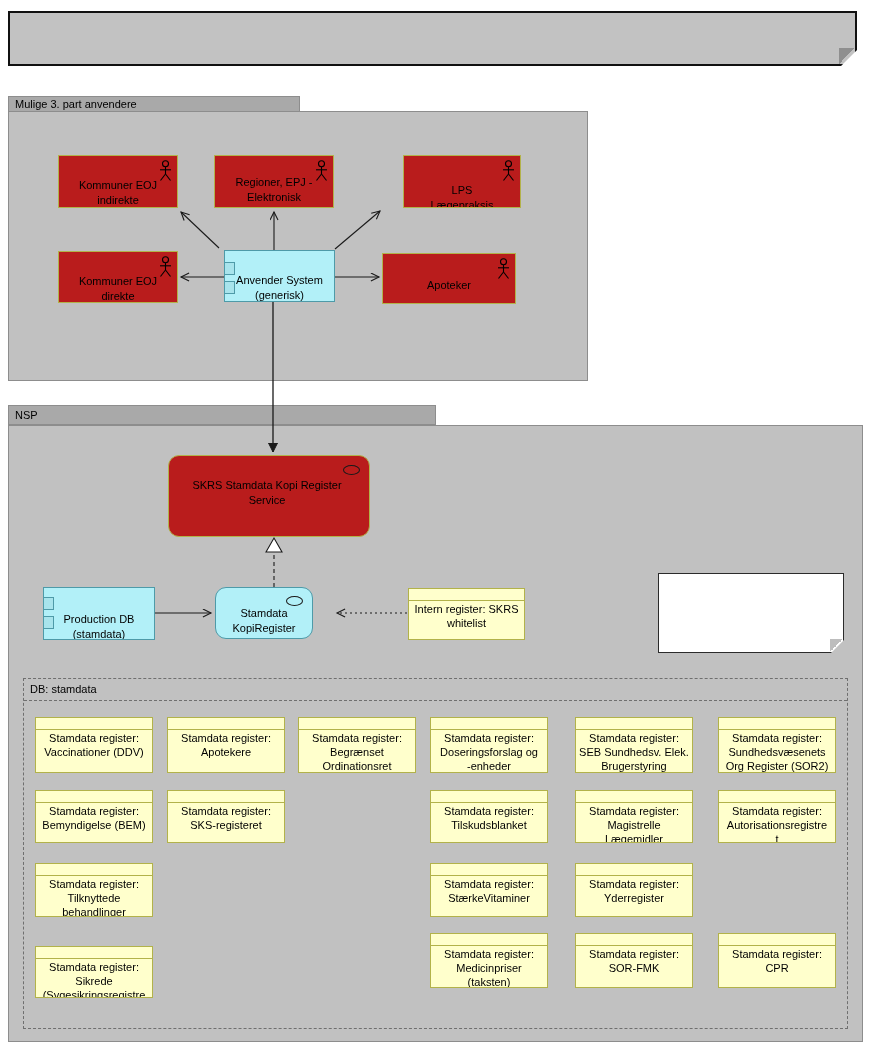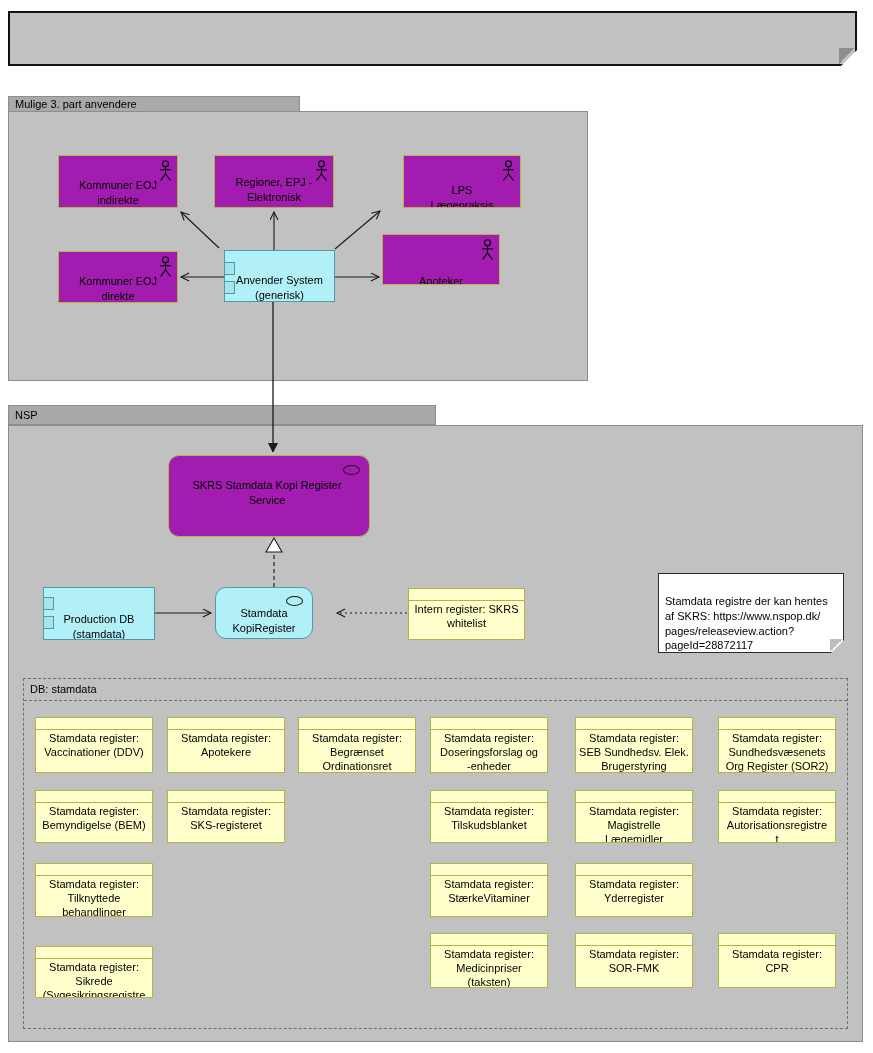--- a/index.html
+++ b/index.html
@@ -23,21 +23,21 @@
           background:linear-gradient(135deg,#8f8f8f 50%, rgba(0,0,0,0) 50%); }
   .fold-sm { width:13px; height:13px; background:linear-gradient(135deg,#bdbdbd 50%, rgba(0,0,0,0) 50%); }
 
   
   .group-tab  { background:#a9a9a9; border:1px solid #8d8d8d; font-size:11px; padding:1px 6px 0 6px; }
   .group-body { background:#c1c1c1; border:1px solid #8d8d8d; }
 
   
   .el { box-sizing:border-box; font-size:11px; line-height:1.38; text-align:center;
         white-space:pre-line; overflow:hidden; }
-  .yellow { background:#a21caf; border:1px solid #b2b24a; }
+  .yellow { background:#b91c1c; border:1px solid #b2b24a; }
   .cyan   { background:#b2f0f8; border:1px solid #4e9aa8; }
   .rounded { border-radius:11px; }
 
   .actor-icon { position:absolute; right:5px; top:4px; }
   .actor-icon line, .actor-icon circle { stroke:#000; stroke-width:1.1; fill:none; }
 
   .oval-icon { position:absolute; width:15px; height:8px; border:1.3px solid #1a1a1a;
                border-radius:50%; background:transparent; }
 
   .port { position:absolute; width:21px; height:13px; background:#a8e4ec;
@@ -128,21 +128,21 @@
     </svg>
 </div>
 
 <div class="abs el cyan" style="left:224px;top:250px;width:111px;height:52px;padding-top:7px;">
   <span class="lbl">Anvender System
 (generisk)</span>
   <div class="port" style="top:11px;"></div>
   <div class="port" style="top:30px;"></div>
 </div>
 
-<div class="abs el yellow" style="left:382px;top:234px;width:118px;height:51px;padding-top:24px;">
+<div class="abs el yellow" style="left:382px;top:253px;width:134px;height:51px;padding-top:9px;">
   <span class="lbl">Apoteker</span>
   <svg class="actor-icon" width="13" height="22" viewBox="0 0 13 22">
       <circle cx="6.5" cy="3.8" r="3"></circle>
       <line x1="6.5" y1="6.8" x2="6.5" y2="14"></line>
       <line x1="1" y1="9.8" x2="12" y2="9.8"></line>
       <line x1="6.5" y1="14" x2="1.5" y2="20.5"></line>
       <line x1="6.5" y1="14" x2="11.5" y2="20.5"></line>
     </svg>
 </div>
 
@@ -166,24 +166,20 @@
   <span class="oval-icon" style="right:9px;top:8px;"></span>
 </div>
 
 <div class="reg" style="left:408px;top:588px;width:117px;height:52px;">
   <div class="reg-top"></div>
   <div class="reg-label"><span class="l">Intern register: SKRS
 whitelist</span></div>
 </div>
 
 <div class="abs note" style="left:658px;top:573px;width:186px;height:80px;">
-  <span class="lbl">Stamdata registre der kan hentes
-af SKRS: https://www.nspop.dk/
-pages/releaseview.action?
-pageId=28872117</span>
   <div class="fold fold-sm"></div>
 </div>
 
 <div class="reg" style="left:35px;top:717px;height:56px;">
   <div class="reg-top"></div>
   <div class="reg-label"><span class="l">Stamdata register:</span><span class="l">Vaccinationer (DDV)</span></div>
 </div>
 <div class="reg" style="left:167px;top:717px;height:56px;">
   <div class="reg-top"></div>
   <div class="reg-label"><span class="l">Stamdata register:</span><span class="l">Apotekere</span></div>

